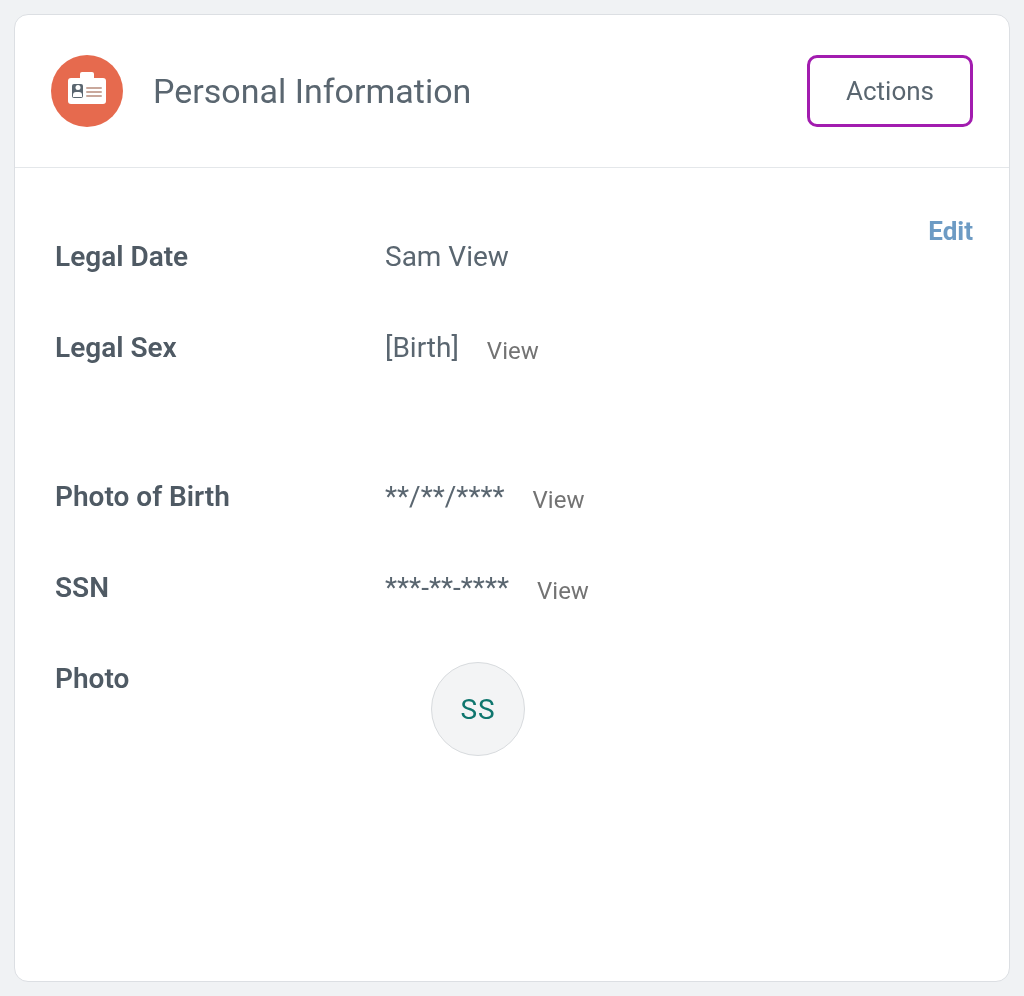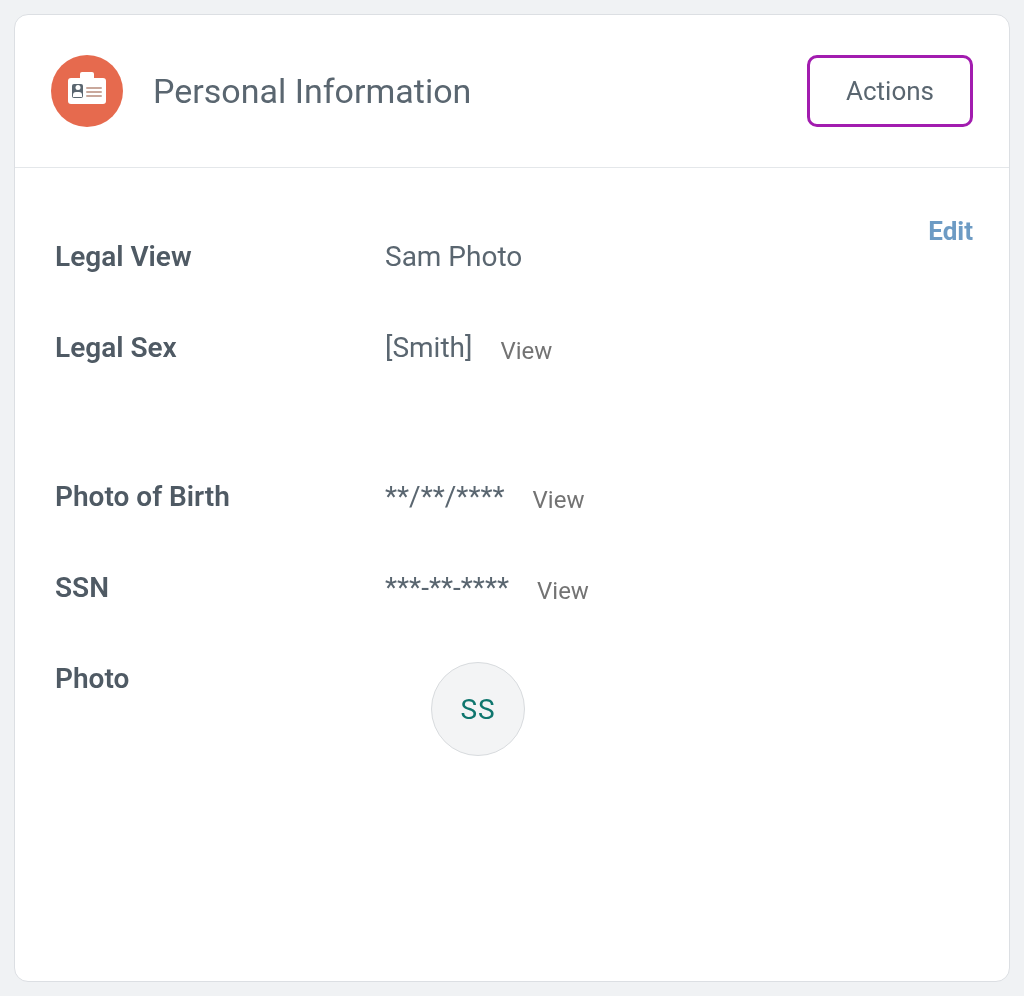--- a/index.html
+++ b/index.html
@@ -213,30 +213,30 @@
       </div>
       <h2 class="card-title">Personal Information</h2>
     </div>
     <button class="actions-btn">Actions</button>
   </div>
 
   <div class="card-body">
     <a class="edit-link">Edit</a>
 
     <div class="field-row">
-      <div class="field-label">Legal View</div>
-      <div class="field-value-wrapper">
-        <span class="field-value">Sam Photo</span>
+      <div class="field-label">Legal Date</div>
+      <div class="field-value-wrapper">
+        <span class="field-value">Sam View</span>
       </div>
     </div>
 
     <div class="field-row">
       <div class="field-label">Legal Sex</div>
       <div class="field-value-wrapper">
-        <span class="field-value">[Smith]</span>
+        <span class="field-value">[Birth]</span>
         <a class="view-link">View</a>
       </div>
     </div>
 
     <div class="field-row">
     </div>
 
     <div class="field-row">
       <div class="field-label">Photo of Birth</div>
       <div class="field-value-wrapper">

